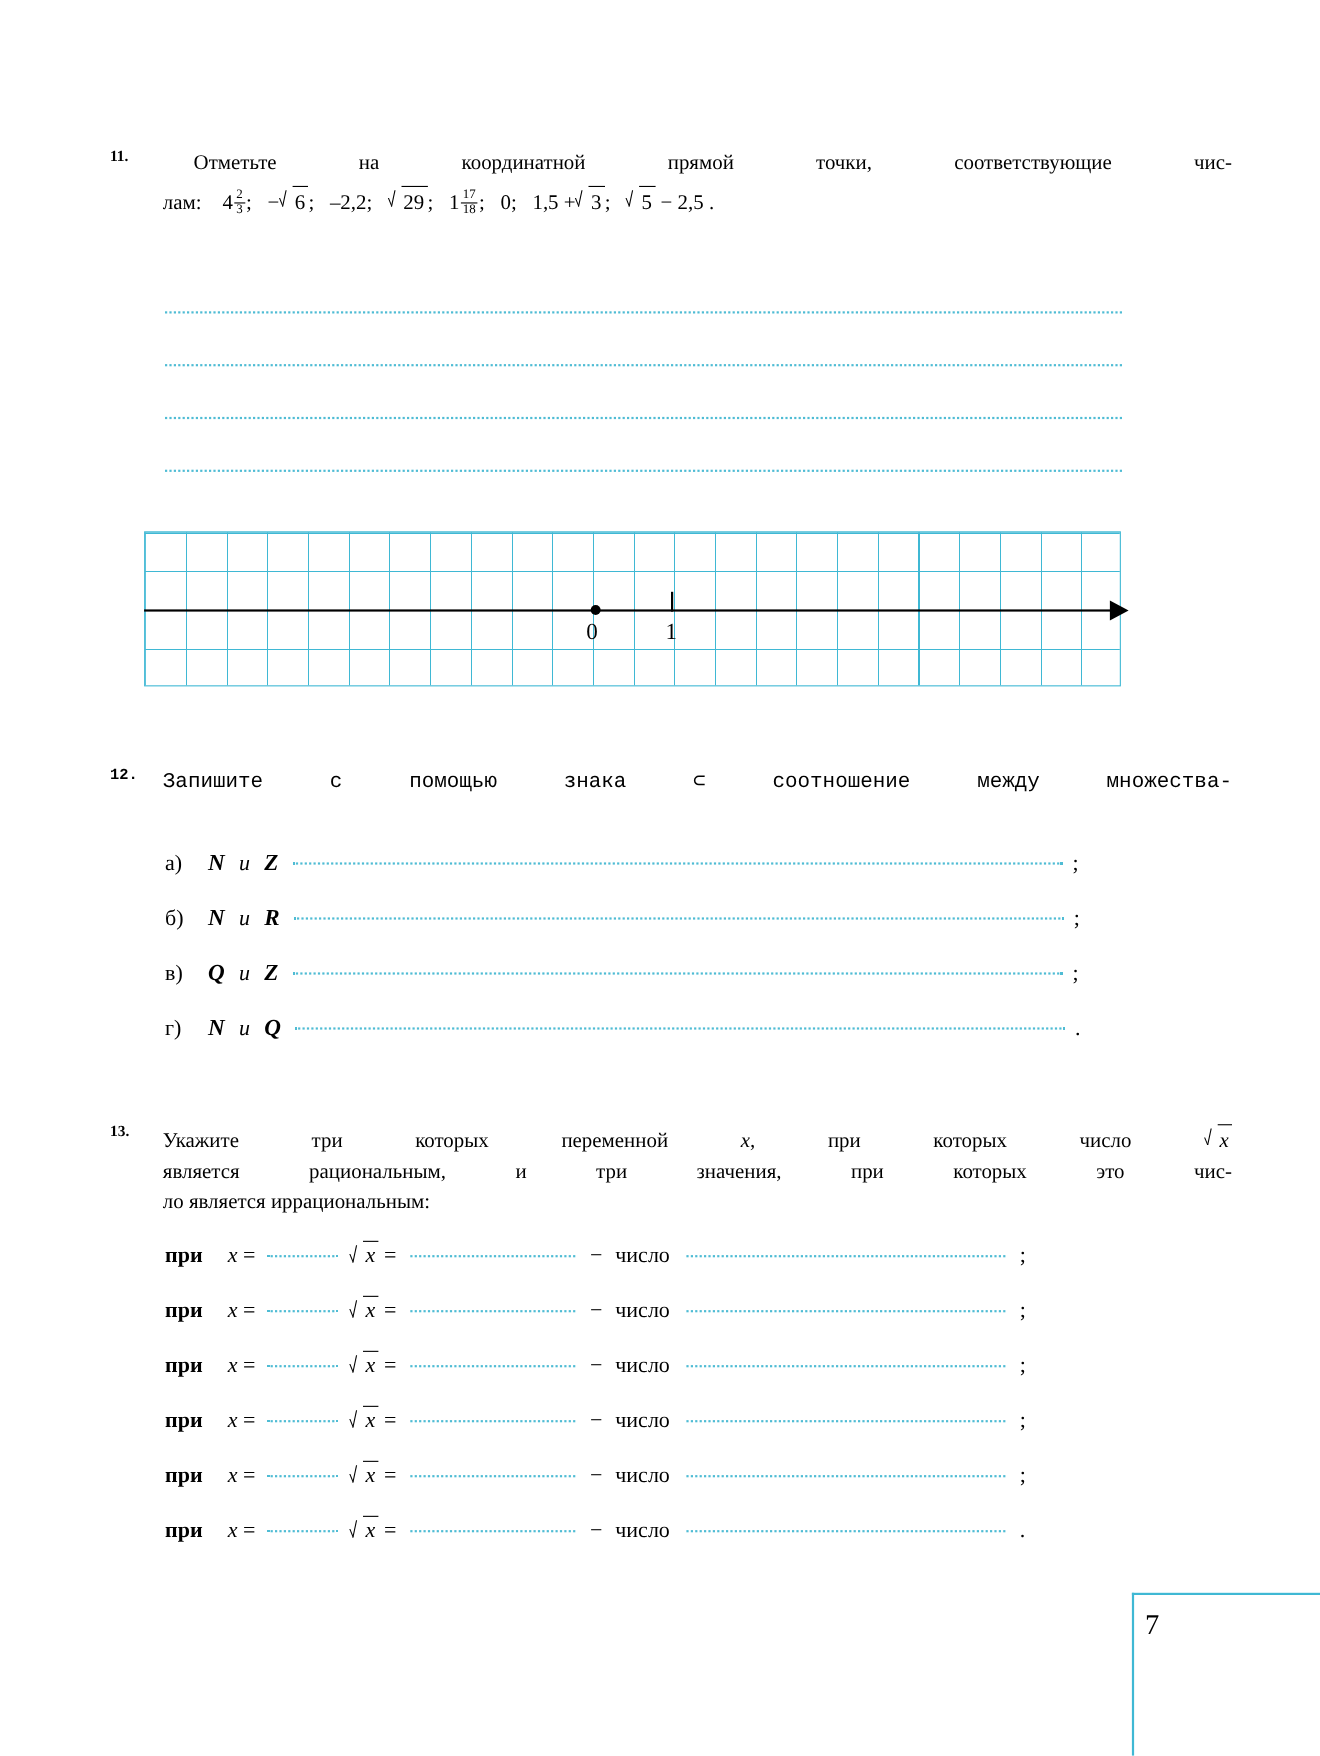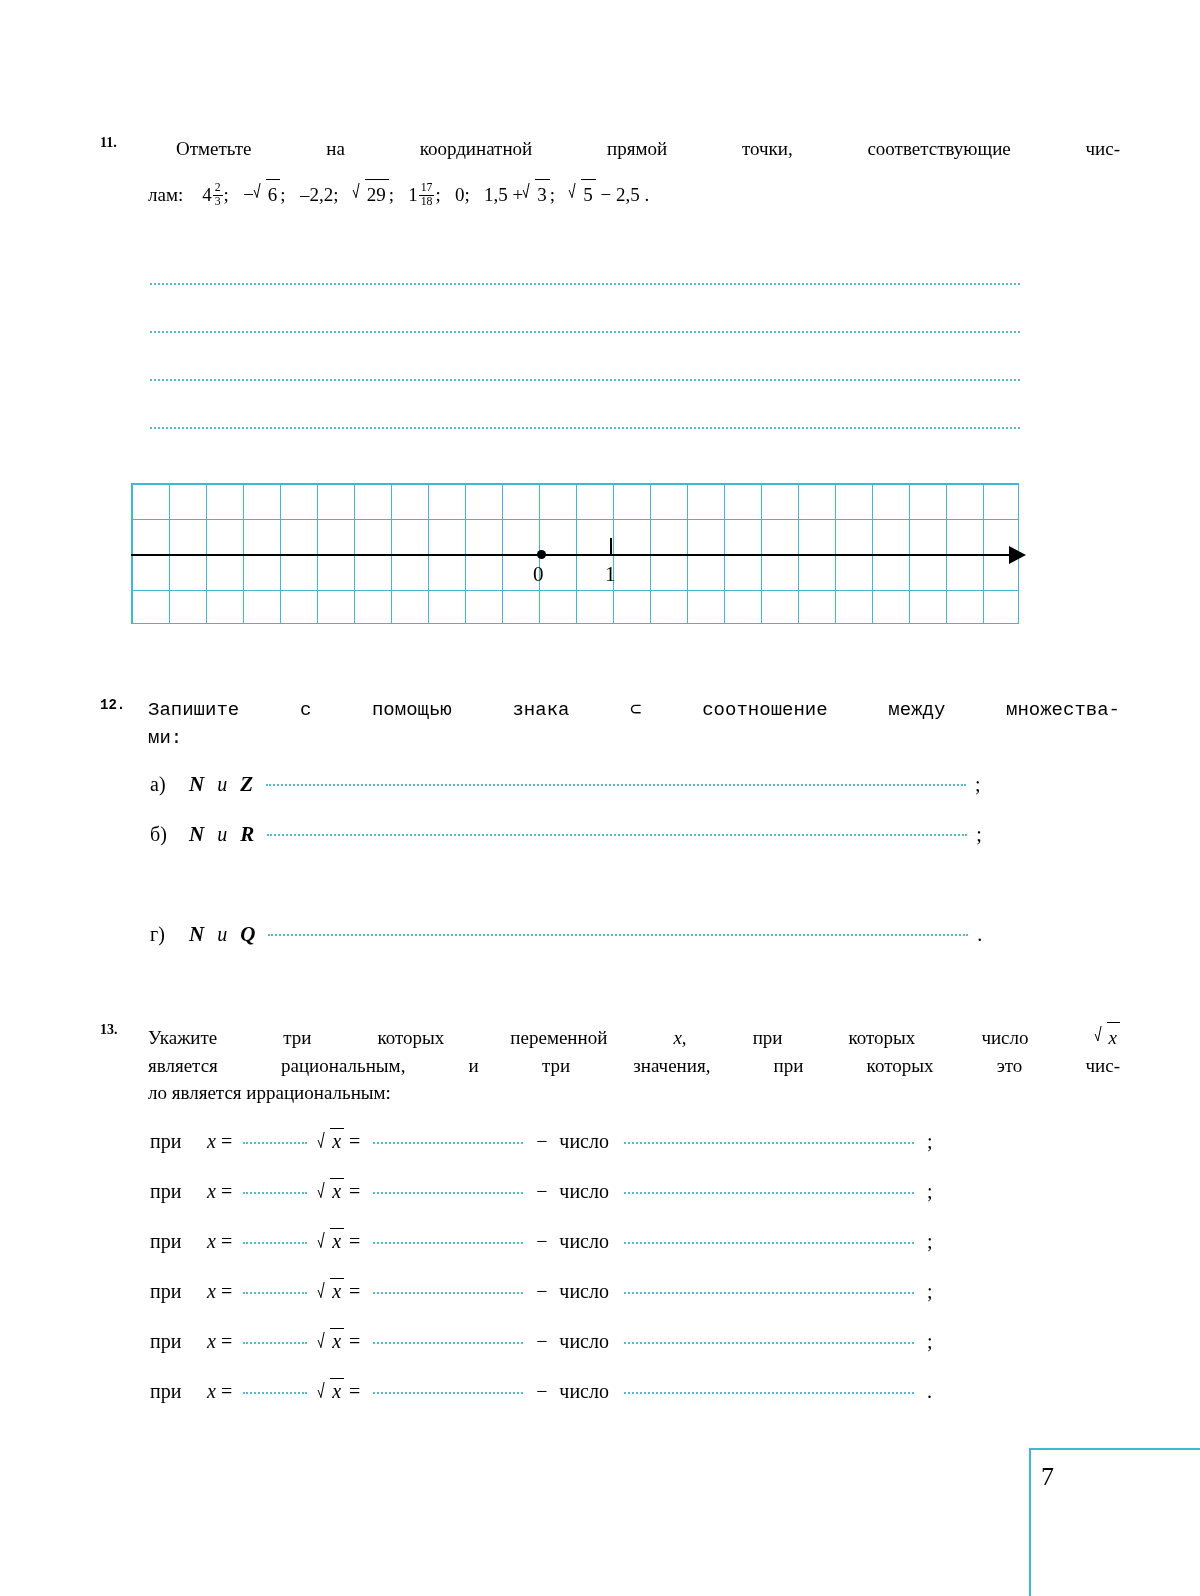--- a/index.html
+++ b/index.html
@@ -172,21 +172,21 @@
   .set-row .term { font-size: 20px; }
 
   
   .pri-row {
     position: absolute;
     left: 150px;
     width: 880px;
     font-size: 20px;
     white-space: nowrap;
   }
-  .pri-row .w-pri { display: inline-block; width: 52px; }
+  .pri-row .w-pri { display: inline-block; width: 52px; font-weight: bold; }
   .pri-row .d1 { display: inline-block; width: 64px; border-bottom: 2.5px dotted #4fbcd4; vertical-align: 4px; margin: 0 6px; }
   .pri-row .d2 { display: inline-block; width: 150px; border-bottom: 2.5px dotted #4fbcd4; vertical-align: 4px; margin: 0 8px; }
   .pri-row .d3 { display: inline-block; width: 290px; border-bottom: 2.5px dotted #4fbcd4; vertical-align: 4px; margin: 0 8px 0 10px; }
   .pri-row .dash { display: inline-block; width: 18px; }
 
   
   .pagenum-box {
     position: absolute;
     left: 1029px;
     top: 1448px;
@@ -206,21 +206,21 @@
 </style>
 </head>
 <body>
 
 <div class="page">
 
   <div class="exercise" style="top:135px;">
     <div class="ex-num">11.</div>
     <div class="ex-body">
       <div class="just" style="text-align-last:justify;margin-left:28px;">Отметьте на координатной прямой точки, соответствующие чис-</div>
-      <div style="margin-top:16px;">
+      <div style="margin-top:6px;">
         <span>лам:</span>&nbsp;&nbsp;&nbsp;
         <span><span>4</span><span class="frac">
               <span class="num">2</span>
               <span class="den">3</span>
             </span></span><span>;</span>&nbsp;&nbsp;
         <span><span>−</span><span class="sqrt"><span class="radicand">6</span></span></span><span>;</span>&nbsp;&nbsp;
         <span>–2,2;</span>&nbsp;&nbsp;
         <span class="sqrt"><span class="radicand">29</span></span><span>;</span>&nbsp;&nbsp;
         <span><span>1</span><span class="frac">
               <span class="num">17</span>
@@ -243,21 +243,20 @@
   <div class="axis-arrow"></div>
   <div class="origin-dot"></div>
   <div class="tick-one"></div>
   <div class="axis-label" style="left:533px; top:562px;">0</div>
   <div class="axis-label" style="left:605px; top:562px;">1</div>
 
   <div class="exercise" style="top:697px;font-family:Liberation Mono, monospace;">
     <div class="ex-num">12.</div>
     <div class="ex-body">
       <div style="text-align-last:justify;">Запишите с помощью знака ⊂ соотношение между множества-</div>
-      <div>ми:</div>
     </div>
   </div>
 
   <div class="set-row" style="top:772px;">
     <span class="lbl">а)</span>
     <span class="bold-set">N</span>
     <span class="iw">и</span>
     <span class="bold-set">Z</span>
     <span class="fill" style="width:700px;"></span>
     <span class="term">;</span>
@@ -265,20 +264,28 @@
 
   <div class="set-row" style="top:822px;">
     <span class="lbl">б)</span>
     <span class="bold-set">N</span>
     <span class="iw">и</span>
     <span class="bold-set">R</span>
     <span class="fill" style="width:700px;"></span>
     <span class="term">;</span>
   </div>
 
+  <div class="set-row" style="top:872px;">
+    <span class="lbl">в)</span>
+    <span class="bold-set">Q</span>
+    <span class="iw">и</span>
+    <span class="bold-set">Z</span>
+    <span class="fill" style="width:700px;"></span>
+    <span class="term">;</span>
+  </div>
 
   <div class="set-row" style="top:922px;">
     <span class="lbl">г)</span>
     <span class="bold-set">N</span>
     <span class="iw">и</span>
     <span class="bold-set">Q</span>
     <span class="fill" style="width:700px;"></span>
     <span class="term">.</span>
   </div>
 

